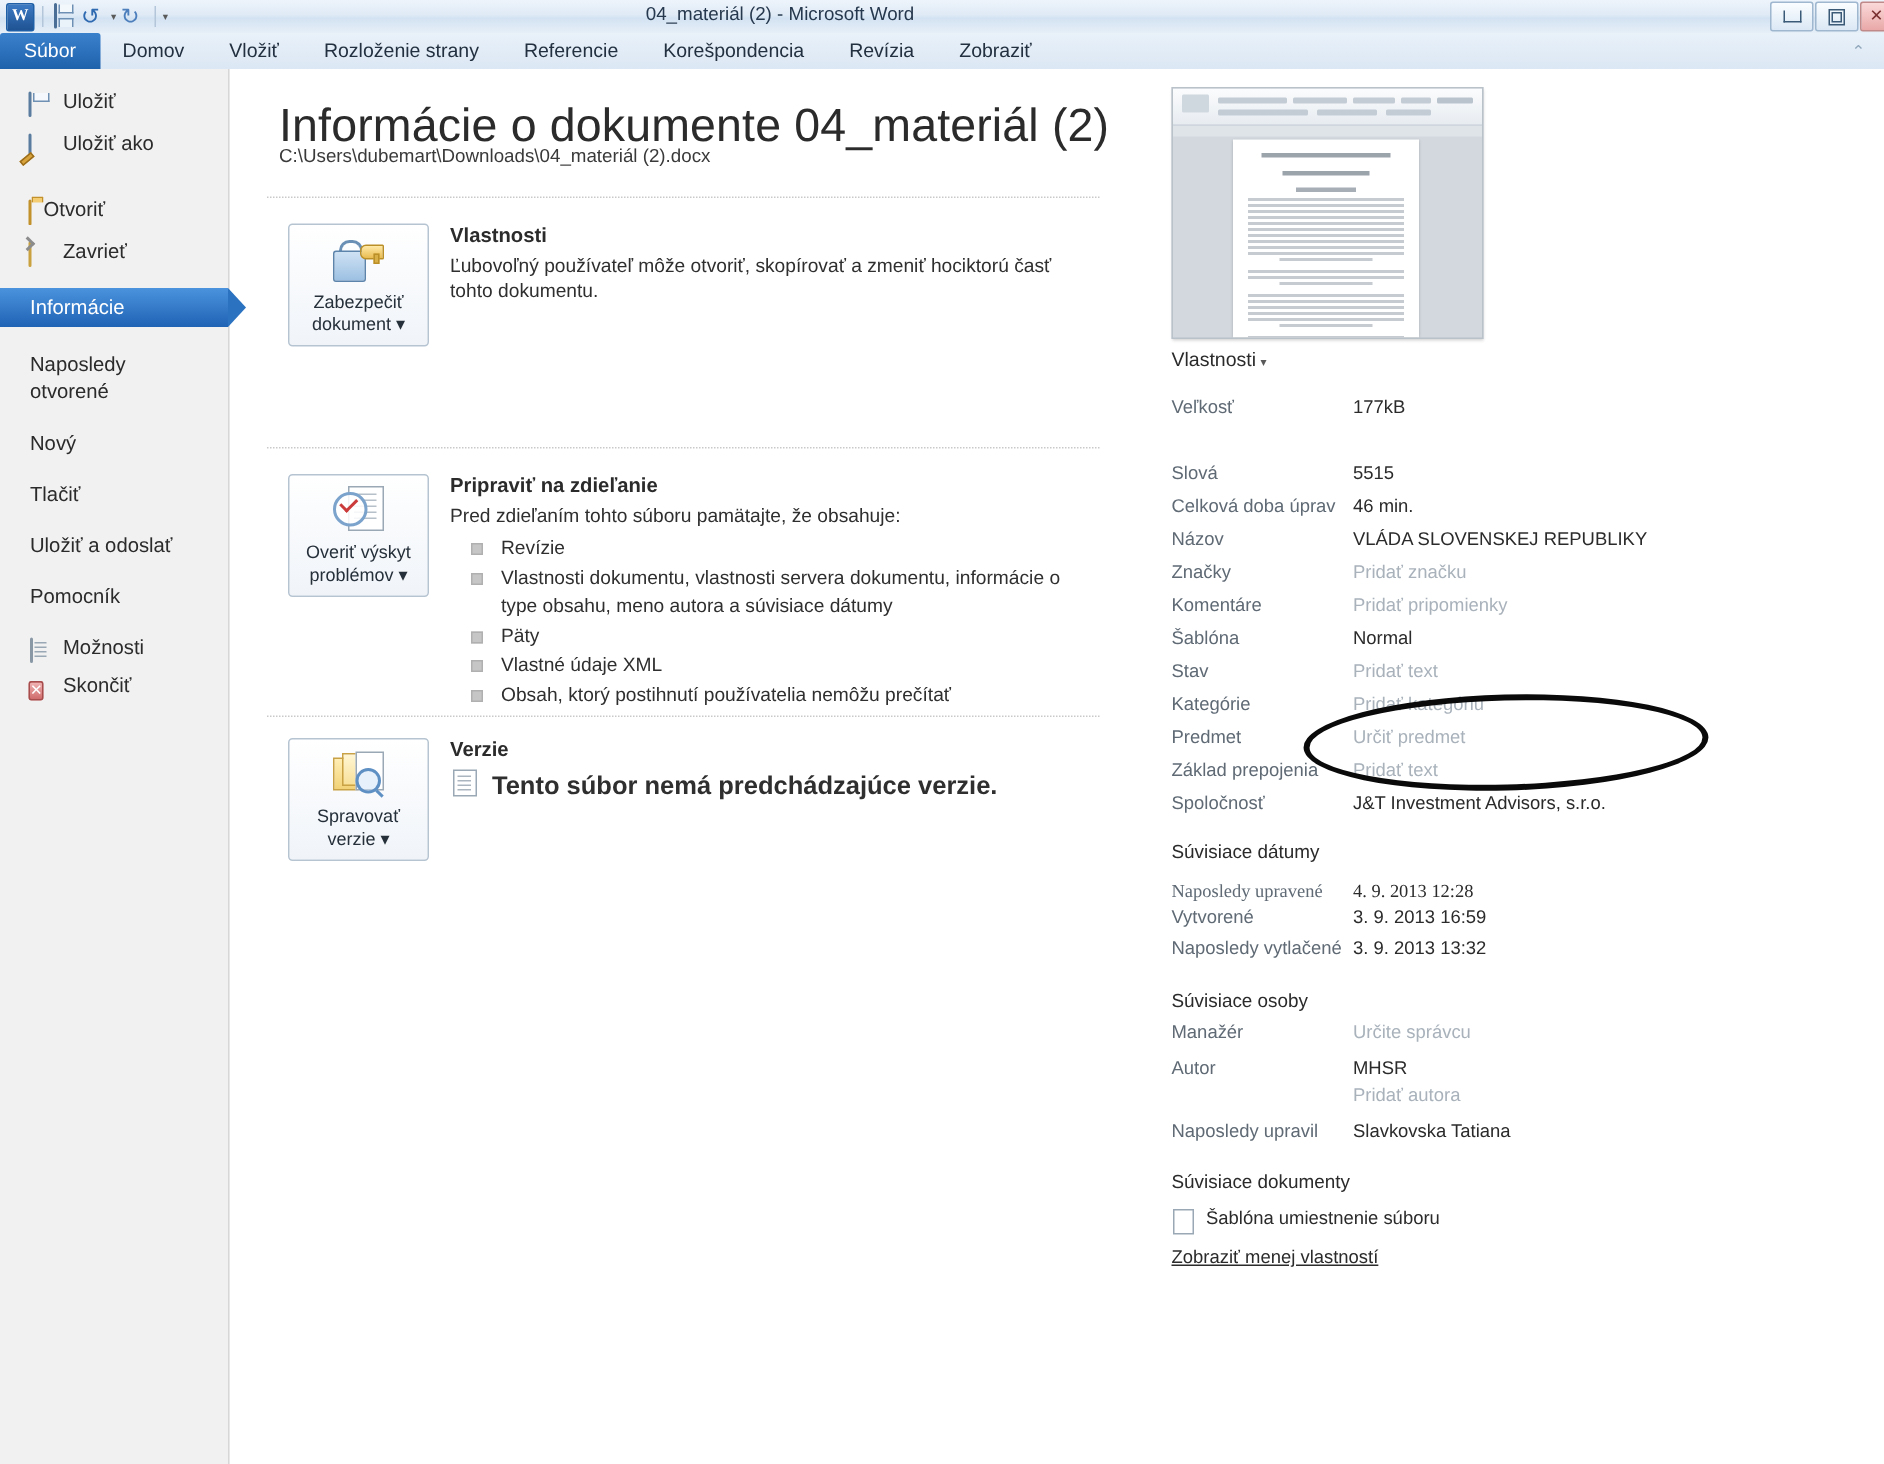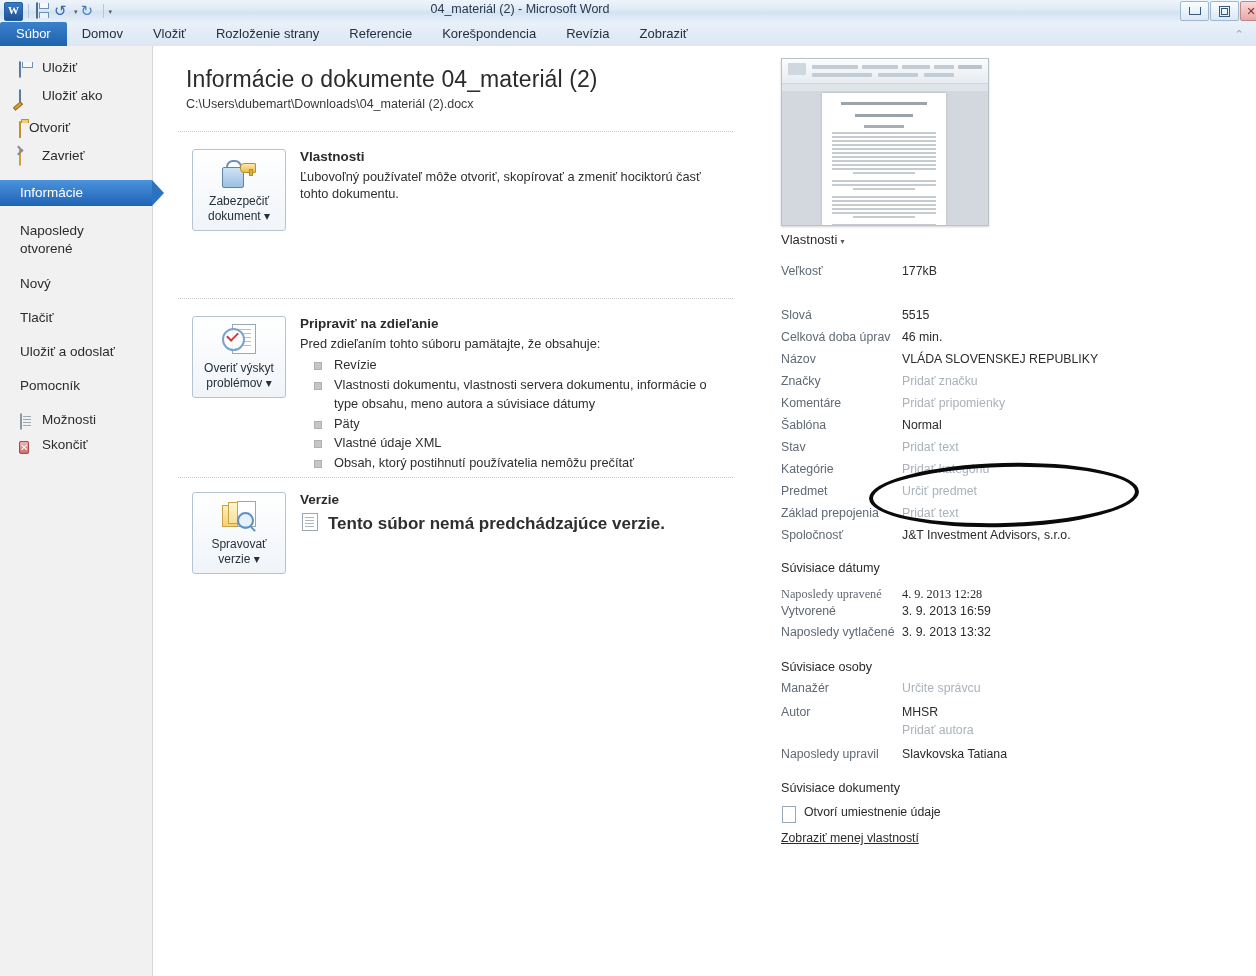--- a/index.html
+++ b/index.html
@@ -112,21 +112,21 @@
   .ni-open:before{content:"";position:absolute;left:1px;top:-3px;width:6px;height:3px;background:#f4cd72;border:1px solid #c2912c;border-bottom:none;border-radius:1px 1px 0 0;}
   .ni-close{width:15px;height:12px;margin:3px 1px;background:linear-gradient(to bottom,#fff1c8,#f5d98c);border:1px solid #c9a23f;border-radius:2px;position:relative;}
   .ni-close:after{content:"";position:absolute;right:-2px;top:-3px;width:5px;height:5px;border-top:2px solid #8c8c8c;border-right:2px solid #8c8c8c;transform:rotate(45deg);}
   .ni-opts{width:13px;height:15px;margin:1px 2px;background:#fdfdfd;border:1px solid #8a98a6;border-radius:1px;position:relative;}
   .ni-opts:after{content:"";position:absolute;left:2px;top:2px;width:8px;height:1px;
     box-shadow:0 3px 0 #9aa7b4,0 6px 0 #9aa7b4,0 9px 0 #9aa7b4;background:#9aa7b4;}
   .ni-exit{width:14px;height:14px;margin:1px;background:linear-gradient(to bottom,#f0b3b3,#d06c6c);border:1px solid #a74d4d;border-radius:2px;color:#fff;font-size:10px;line-height:13px;text-align:center;font-weight:bold;}
 
   
   .center{position:absolute;left:152px;top:0;width:600px;height:930px;}
-  .page-title{position:absolute;left:34px;top:20px;font-size:23px;color:#2b2b2b;font-weight:400;letter-spacing:.1px;}
+  .page-title{position:absolute;left:34px;top:20px;font-size:31px;color:#2b2b2b;font-weight:400;letter-spacing:.1px;}
   .page-sub{position:absolute;left:34px;top:51px;font-size:12.5px;color:#3a3a3a;}
   .hr{position:absolute;left:26px;width:555px;height:0;border-top:1px dotted #c9c9c9;}
 
   .sect{position:absolute;left:26px;width:560px;}
   .bigbtn{
     position:absolute;left:14px;width:88px;
     border:1px solid #b6c4d2;border-radius:3px;
     background:linear-gradient(to bottom,#ffffff,#f0f4f9);
     text-align:center;font-size:12px;color:#26303a;
     padding:6px 2px 6px;line-height:15px;
@@ -260,21 +260,21 @@
     <div class="nav-item withicon" style="top:0;margin-top:12px;">
       <span class="nico"><span class="ni-save"></span></span>
       <span>Uložiť</span>
     </div>
 
     <div class="nav-item withicon" style="margin-top:8px;">
       <span class="nico"><span class="ni-saveas"></span></span>
       <span>Uložiť ako</span>
     </div>
 
-    <div class="nav-item withicon" style="margin-top:12px;padding-left:29px;">
+    <div class="nav-item withicon" style="margin-top:24px;padding-left:29px;">
       <span class="nico"><span class="ni-open"></span></span>
       <span>Otvoriť</span>
     </div>
 
     <div class="nav-item withicon" style="margin-top:8px;">
       <span class="nico"><span class="ni-close"></span></span>
       <span>Zavrieť</span>
     </div>
 
     <div class="nav-item nav-sel" style="margin-top:14px;">
@@ -508,20 +508,20 @@
       <span class="pvalue ph">Pridať autora</span>
     </div>
     <div class="prow" style="top:701px;">
       <span class="plabel">Naposledy upravil</span>
       <span class="pvalue">Slavkovska Tatiana</span>
     </div>
 
     <div class="pgroup" style="top:735px;">Súvisiace dokumenty</div>
     <div class="doclink" style="top:759px;">
       <span class="di"></span>
-      <span>Otvorí umiestnenie údaje</span>
+      <span>Šablóna umiestnenie súboru</span>
     </div>
 
     <div class="showless" style="top:785px;">Zobraziť menej vlastností</div>
   </div>
 </div>
 
 <div class="ellipse"></div>
 
 </body></html>

